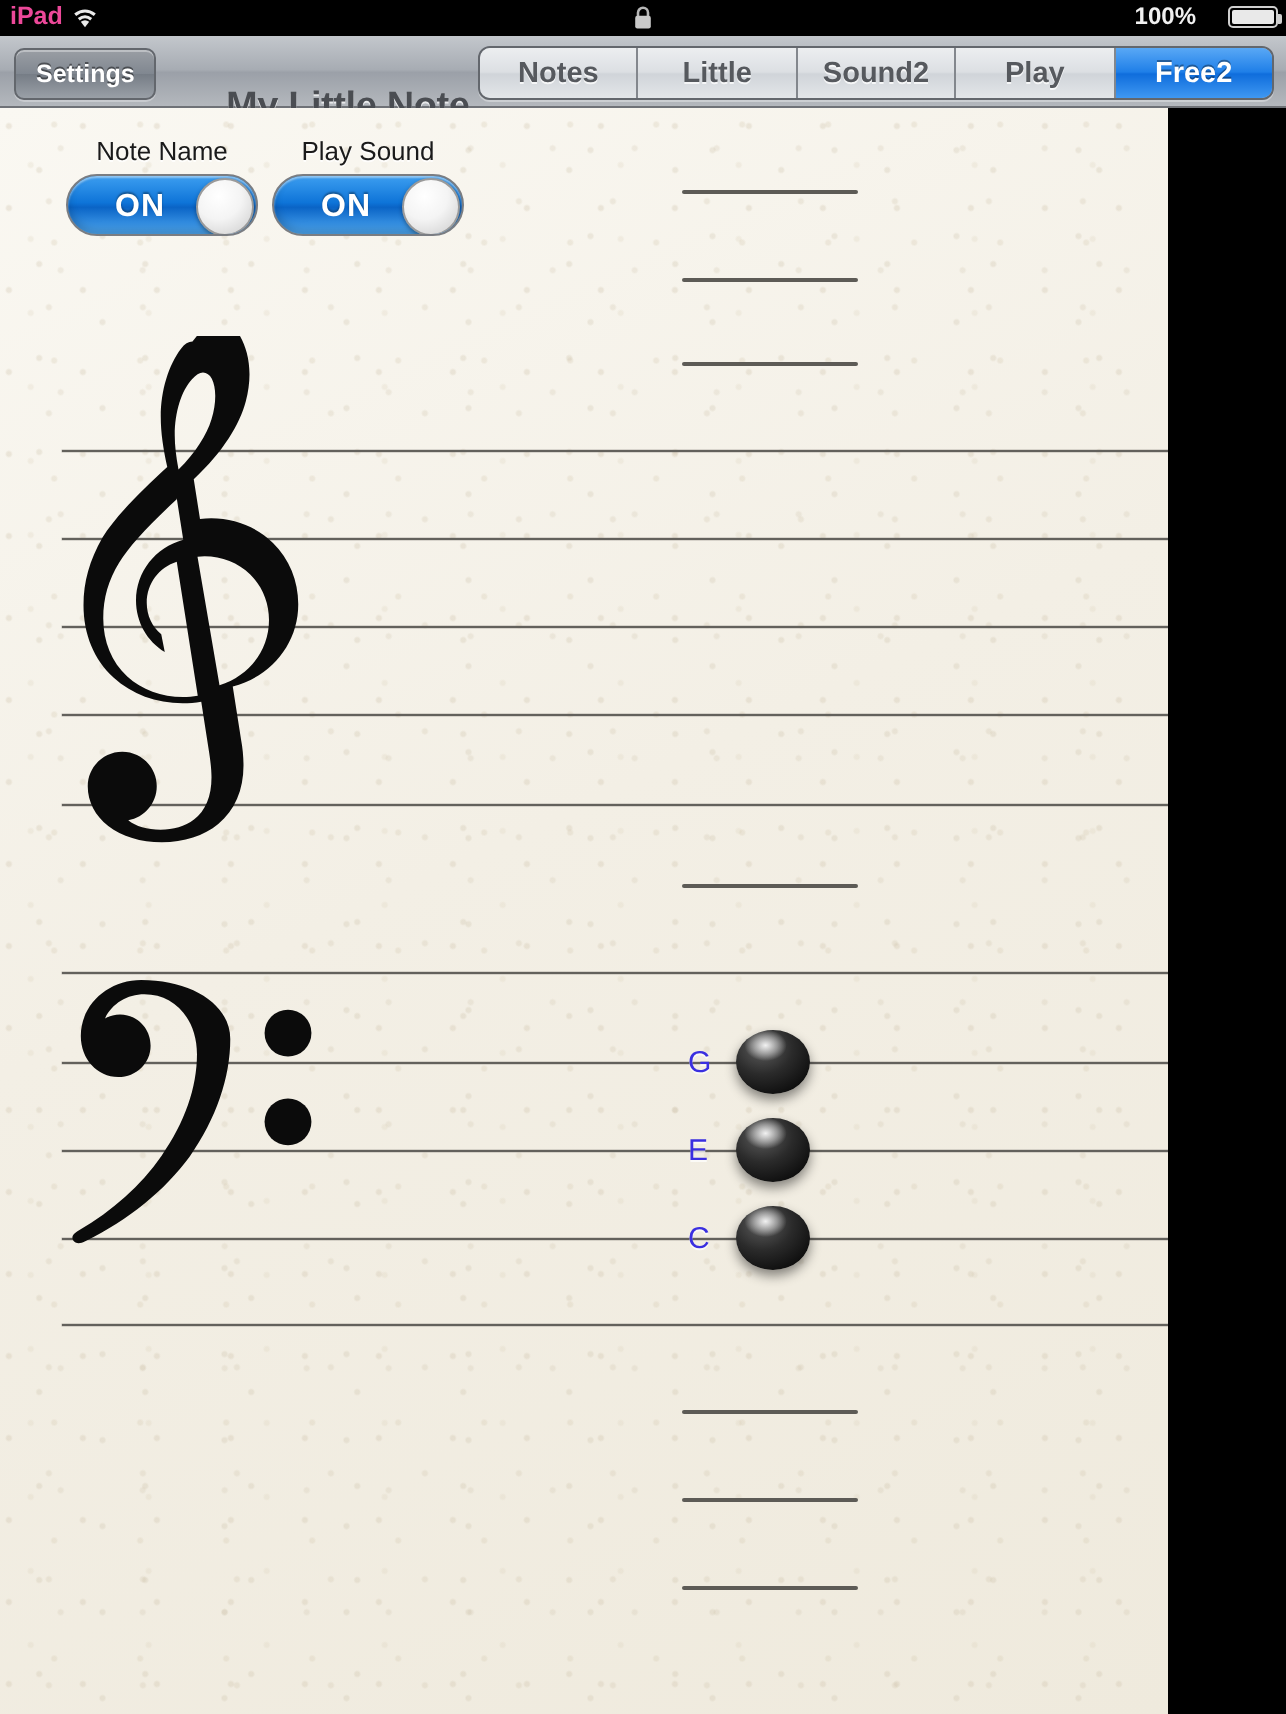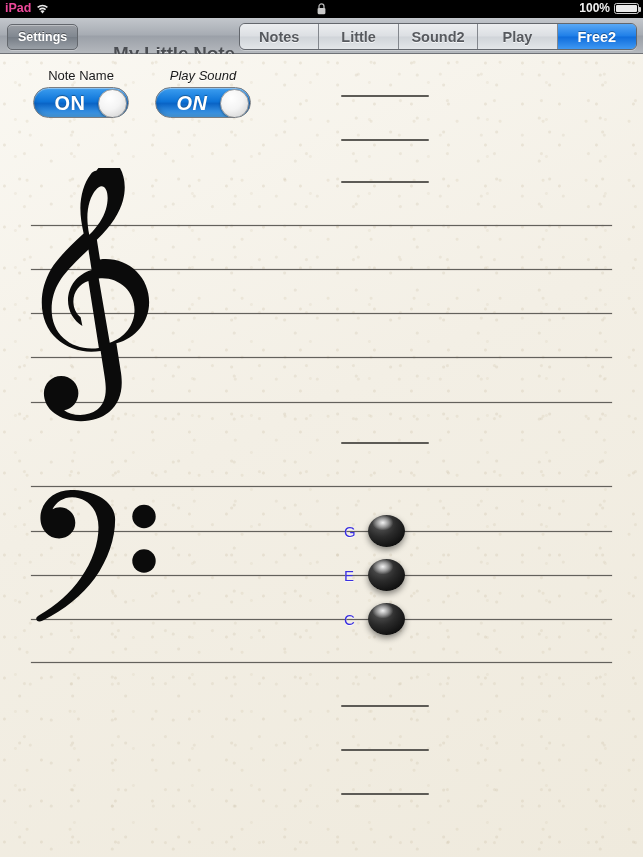--- a/index.html
+++ b/index.html
@@ -15,21 +15,21 @@
   .statusbar{
     position:absolute; left:0; top:0; width:643px; height:18px;
     background:#000; color:#e8e8e8;
     font-size:12px; font-weight:bold;
   }
   .sb-left{ position:absolute; left:5px; top:1px; display:flex; align-items:center; gap:5px; }
   .sb-device{ font-size:12.5px; font-weight:bold; color:#ec4899; letter-spacing:0px; }
   .wifi-icon{ display:inline-block; width:13px; height:11px; position:relative; top:1px; }
   .sb-center{ position:absolute; left:0; top:0; width:643px; height:18px; display:flex; align-items:center; justify-content:center; }
   .lock-icon{ width:11px; height:12px; display:block; }
-  .sb-right{ position:absolute; right:4px; top:1px; display:flex; align-items:center; gap:4px; }
+  .sb-right{ position:absolute; right:4px; top:1px; display:flex; align-items:center; gap:16px; }
   .sb-batt-pct{ font-size:12px; font-weight:bold; color:#f0f0f0; }
   .batt{
     width:25px; height:11px; border:1px solid #cfcfcf; border-radius:2.5px;
     position:relative; background:transparent;
   }
   .batt:after{
     content:""; position:absolute; right:-3px; top:3px; width:2px; height:5px;
     background:#cfcfcf; border-radius:0 1px 1px 0;
   }
   .batt-fill{ position:absolute; left:1px; top:1px; bottom:1px; width:21px; background:#e9e9e9; border-radius:1px; }
@@ -68,21 +68,21 @@
     border-right:1px solid #83878d;
   }
   .seg:last-child{ border-right:none; }
   .seg.active{
     color:#ffffff; text-shadow:0 -1px 0 rgba(0,0,0,.35);
     background:linear-gradient(to bottom,#59a8f5 0%,#1f7fe8 48%,#0f6ddc 52%,#3f98f2 100%);
   }
 
   
   .sheet{
-    position:absolute; left:0; top:54px; width:643px; height:803px;
+    position:absolute; left:0; top:54px; width:584px; height:803px;
     background-color:#f4f1e8;
     background-image:
       radial-gradient(circle at 12% 22%, rgba(205,192,168,.30) 0 1px, transparent 2px),
       radial-gradient(circle at 37% 66%, rgba(198,186,160,.26) 0 1px, transparent 2px),
       radial-gradient(circle at 63% 14%, rgba(210,198,172,.28) 0 1px, transparent 2px),
       radial-gradient(circle at 84% 49%, rgba(196,184,158,.24) 0 1px, transparent 2px),
       radial-gradient(circle at 52% 88%, rgba(205,193,168,.26) 0 1px, transparent 2px),
       radial-gradient(circle at 26% 77%, rgba(214,203,178,.22) 0 1px, transparent 2px),
       radial-gradient(circle at 74% 33%, rgba(201,189,164,.22) 0 1px, transparent 2px),
       linear-gradient(155deg,#faf8f2 0%,#f3efe5 45%,#efeadd 100%);
@@ -101,21 +101,21 @@
   .switch{
     margin-top:4px; position:relative; width:96px; height:31px;
     border-radius:16px; overflow:hidden;
     border:1px solid #7a7d82;
     background:linear-gradient(to bottom,#3c9ef0 0%,#0e74d8 46%,#0a64c6 54%,#4fa9f2 100%);
     box-shadow:inset 0 1px 1px rgba(255,255,255,.45), inset 0 -2px 4px rgba(0,0,0,.2);
   }
   .switch-on-text{
     position:absolute; left:8px; top:0; height:31px; width:56px;
     display:flex; align-items:center; justify-content:center;
-    font-size:20px; font-weight:bold; color:#ffffff;
+    font-size:16px; font-weight:bold; color:#ffffff;
     text-shadow:0 -1px 1px rgba(0,0,0,.35);
     letter-spacing:.5px;
   }
   .switch-knob{
     position:absolute; right:1px; top:1px; width:29px; height:29px;
     border-radius:50%;
     background:radial-gradient(circle at 38% 30%, #ffffff 0%, #f4f4f4 46%, #dcdcdc 78%, #cfcfcf 100%);
     border:1px solid #9a9a9a;
     box-shadow:0 1px 2px rgba(0,0,0,.35);
   }
@@ -196,21 +196,21 @@
     <div class="controls">
 
       <div class="ctrl" style="left:33px;">
         <div class="ctrl-label">Note Name</div>
         <div class="switch">
           <div class="switch-on-text">ON</div>
           <div class="switch-knob"></div>
         </div>
       </div>
 
-      <div class="ctrl" style="left:155px;font-style:italic;">
+      <div class="ctrl" style="left:136px;">
         <div class="ctrl-label">Play Sound</div>
         <div class="switch">
           <div class="switch-on-text">ON</div>
           <div class="switch-knob"></div>
         </div>
       </div>
 
     </div>
 
     <div class="staff-layer">

